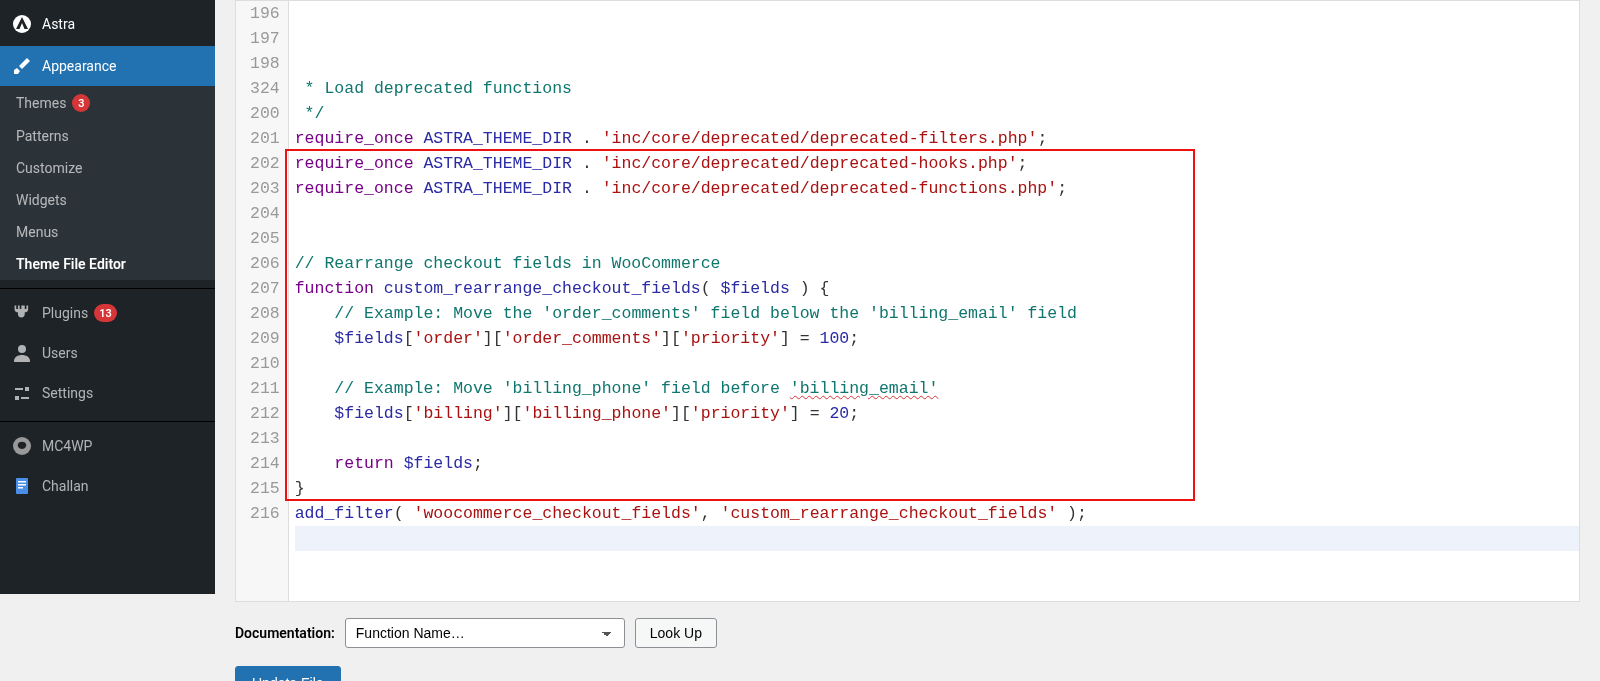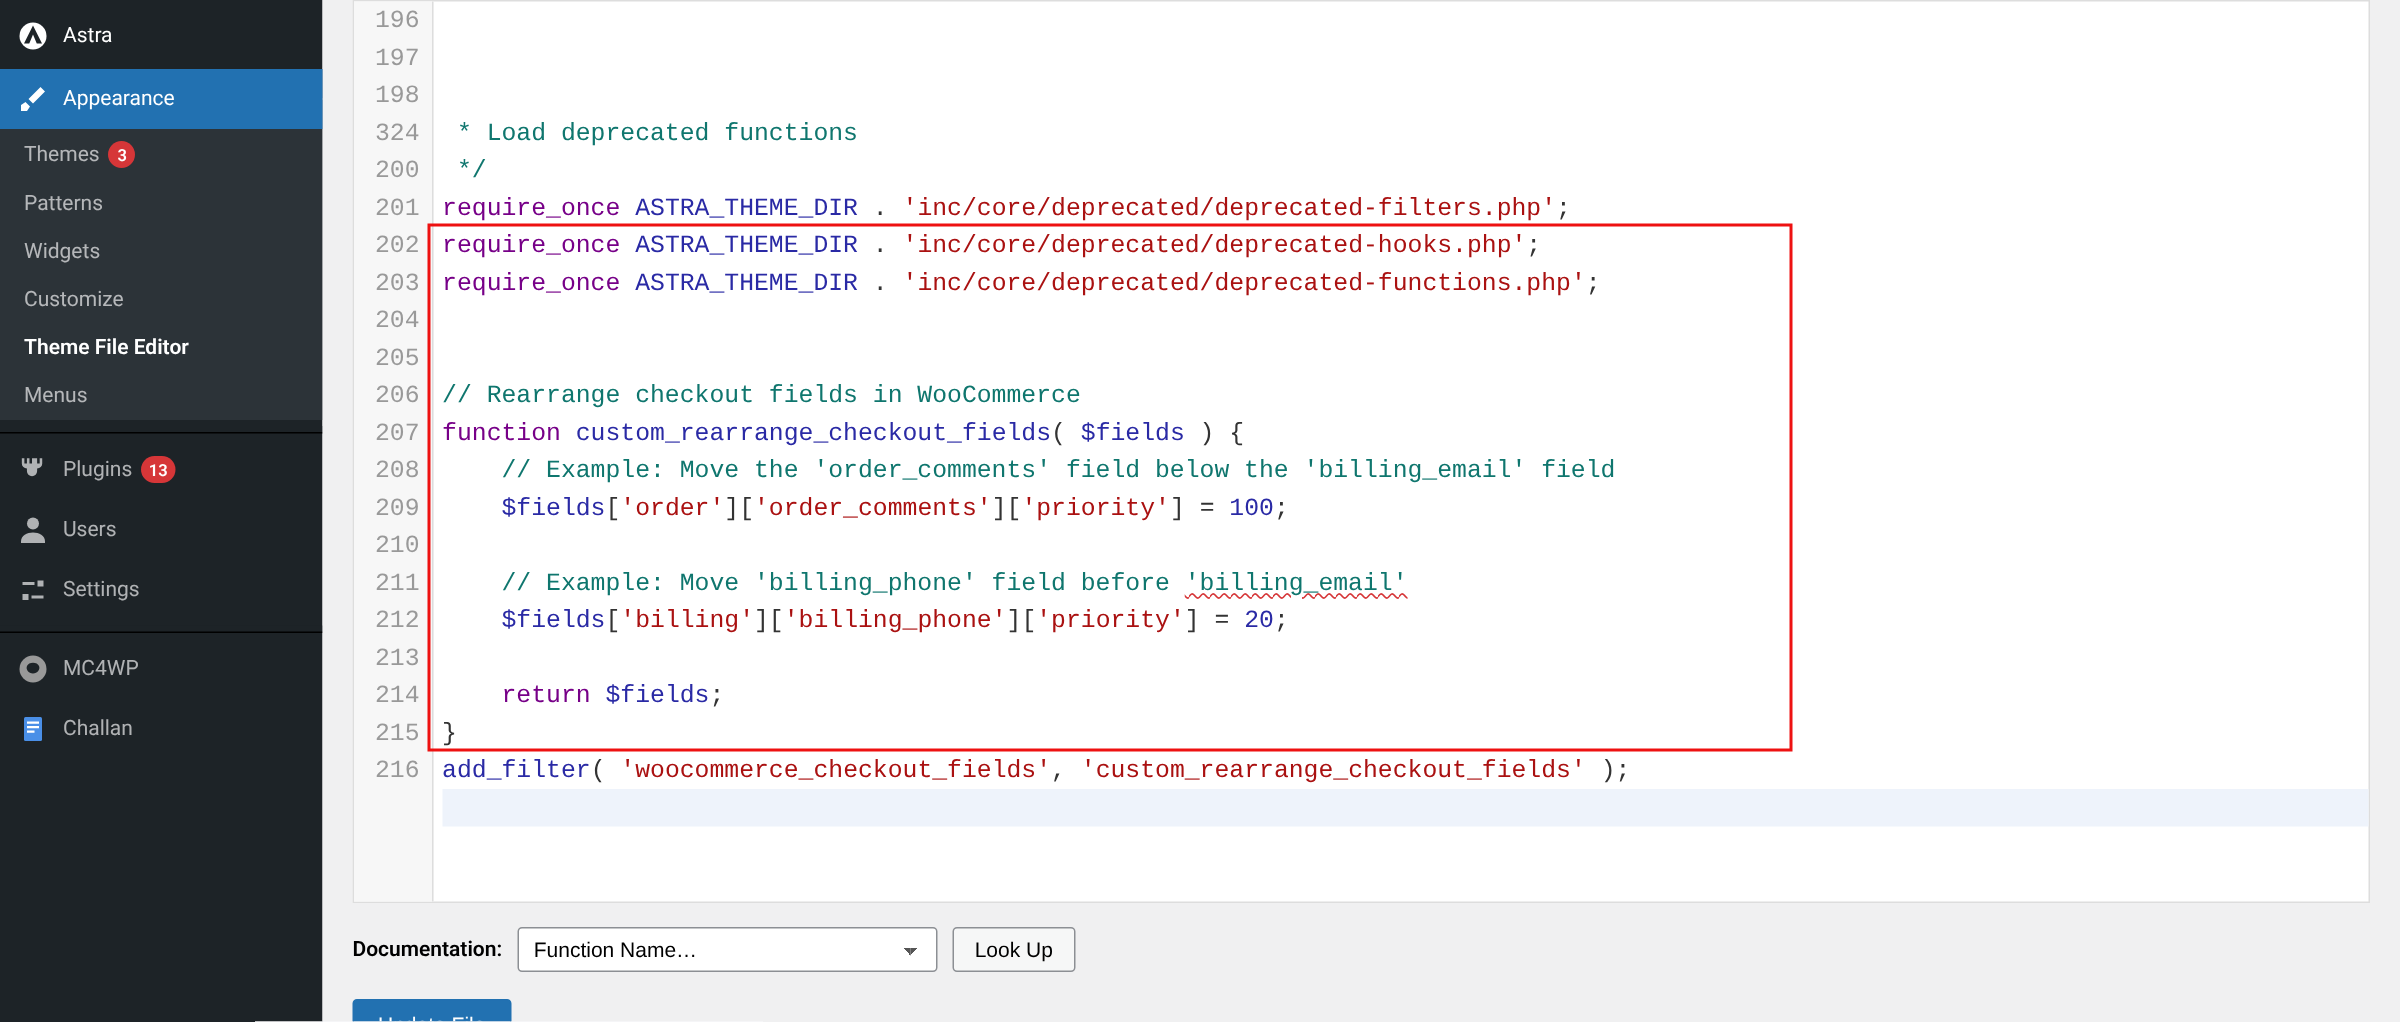--- a/index.html
+++ b/index.html
@@ -1,17 +1,17 @@
 <!DOCTYPE html>
 <html><head>
 <meta charset="utf-8">
 <style>
 * { box-sizing: border-box; margin: 0; padding: 0; }
 body { font-family: -apple-system, BlinkMacSystemFont, "Segoe UI", Roboto, sans-serif; font-size: 14px; background: #f0f0f1; width: 1600px; height: 681px; overflow: hidden; display: flex; }
-.sidebar { width: 215px; background: #1d2327; color: #f0f0f1; height: 681px; flex-shrink: 0; }
+.sidebar { width: 215px; background: #1d2327; color: #f0f0f1; height: 594px; flex-shrink: 0; }
 .sidebar-item { display: flex; align-items: center; padding: 10px 12px; color: rgba(240,240,241,0.7); cursor: pointer; font-size: 14px; }
 .sidebar-item.top { padding: 14px 12px 12px; color: #fff; }
 .sidebar-item.active { background: #2271b1; color: #fff; position: relative; }
 .sidebar-item.active::after { content: ''; position: absolute; right: -8px; top: 50%; transform: translateY(-50%); border: 8px solid transparent; border-right-color: #f0f0f1; }
 .sidebar-item .icon { width: 20px; height: 20px; margin-right: 10px; display: inline-flex; align-items: center; justify-content: center; flex-shrink: 0; }
 .sidebar-item .icon svg { width: 20px; height: 20px; fill: currentColor; }
 .submenu { background: #2c3338; }
 .submenu .submenu-item { padding: 8px 12px 8px 16px; color: rgba(240,240,241,0.7); cursor: pointer; font-size: 14px; display: flex; align-items: center; }
 .submenu .submenu-item.current { color: #fff; font-weight: 600; }
 .badge { display: inline-flex; align-items: center; justify-content: center; min-width: 18px; height: 18px; padding: 0 5px; border-radius: 9px; background: #d63638; color: #fff; font-size: 11px; font-weight: 600; margin-left: 6px; }
@@ -61,30 +61,30 @@
   </div>
   <div class="submenu">
     <div class="submenu-item">
       <span>Themes</span>
       <span class="badge">3</span>
     </div>
     <div class="submenu-item">
         <span>Patterns</span>
       </div>
     <div class="submenu-item">
+        <span>Customize</span>
+      </div>
+    <div class="submenu-item">
         <span>Widgets</span>
       </div>
     <div class="submenu-item">
-        <span>Customize</span>
+        <span>Menus</span>
       </div>
     <div class="submenu-item current">
         <span>Theme File Editor</span>
-      </div>
-    <div class="submenu-item">
-        <span>Menus</span>
       </div>
   </div>
   <div class="sep"></div>
   <div class="sidebar-item">
     <span class="icon">
         <svg viewBox="0 0 20 20">
           <path d="M13 2v4h2V2h2v4a4 4 0 01-4 4v2a4 4 0 01-8 0v-2a4 4 0 01-4-4V2h2v4h2V2h2v4h2V2h2z" transform="scale(.85) translate(2 1)"></path>
         </svg>
       </span>
     <span>Plugins</span>

